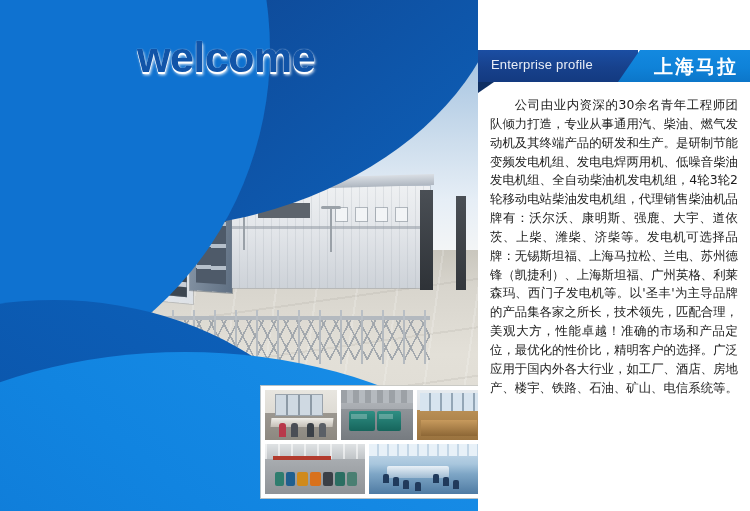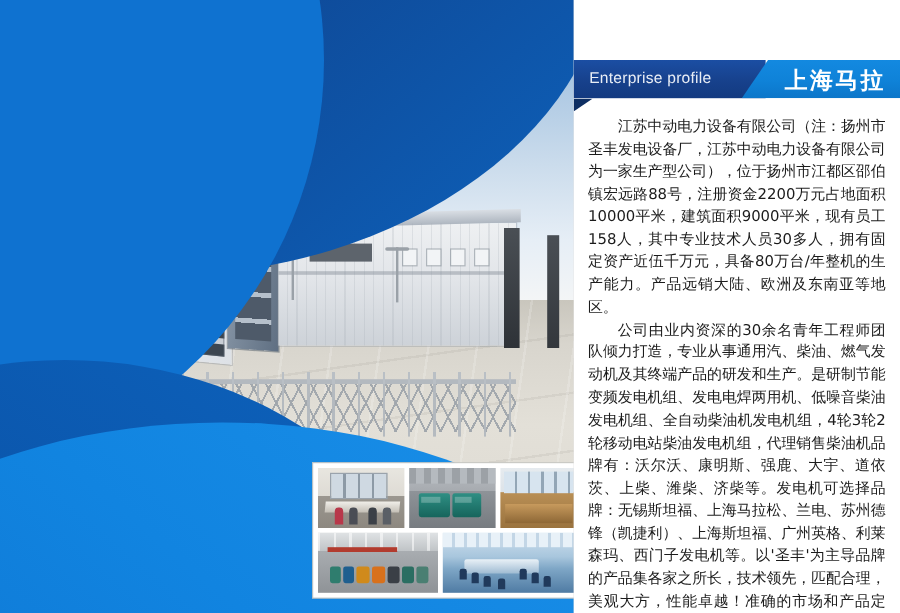--- a/index.html
+++ b/index.html
@@ -245,20 +245,21 @@
       <div class="posts"></div>
       <div class="top"></div>
       <div class="pick"></div>
     </div>
 
     <div class="sw-top"></div>
     <div class="sw-mid"></div>
     <div class="sw-btm-dark"></div>
     <div class="sw-btm-light"></div>
 
+    <div class="welcome">welcome</div>
 
     <div class="grid">
       <div class="r r1">
         <div class="cell c1 a-meet">
           <div class="w"></div>
             <div class="tbl"></div>
           <div class="p" style="left:14px;background:#b8384a"></div>
           <div class="p" style="left:26px;background:#4a4d55"></div>
           <div class="p" style="left:42px;background:#3b4047"></div>
           <div class="p" style="left:54px;background:#5a5f66"></div>
@@ -305,18 +306,17 @@
 
     <div class="banner">
       <div class="dark"></div>
       <div class="lite"></div>
       <div class="en">Enterprise profile</div>
       <div class="cn">上海马拉松</div>
     </div>
     <div class="tab-tail"></div>
 
     <div class="body-text">
-      <p>江苏中动电力设备有限公司（注：扬州市圣丰发电设备厂，江苏中动电力设备有限公司为一家生产型公司），位于扬州市江都区邵伯镇宏远路88号，注册资金2200万元占地面积10000平米，建筑面积9000平米，现有员工158人，其中专业技术人员30多人，拥有固定资产近伍千万元，具备80万台/年整机的生产能力。产品远销大陆、欧洲及东南亚等地区。</p>
       <p>公司由业内资深的30余名青年工程师团队倾力打造，专业从事通用汽、柴油、燃气发动机及其终端产品的研发和生产。是研制节能变频发电机组、发电电焊两用机、低噪音柴油发电机组、全自动柴油机发电机组，4轮3轮2轮移动电站柴油发电机组，代理销售柴油机品牌有：沃尔沃、康明斯、强鹿、大宇、道依茨、上柴、潍柴、济柴等。发电机可选择品牌：无锡斯坦福、上海马拉松、兰电、苏州德锋（凯捷利）、上海斯坦福、广州英格、利莱森玛、西门子发电机等。以'圣丰'为主导品牌的产品集各家之所长，技术领先，匹配合理，美观大方，性能卓越！准确的市场和产品定位，最优化的性价比，精明客户的选择。广泛应用于国内外各大行业，如工厂、酒店、房地产、楼宇、铁路、石油、矿山、电信系统等。</p>
     </div>
   </div>
 
 </div>
 
 </body></html>

